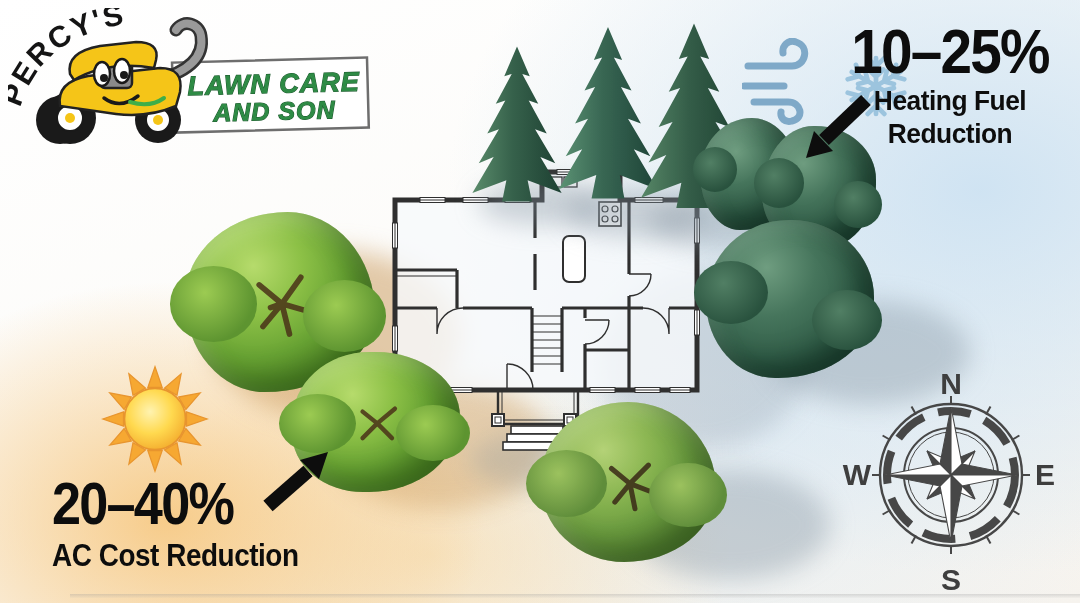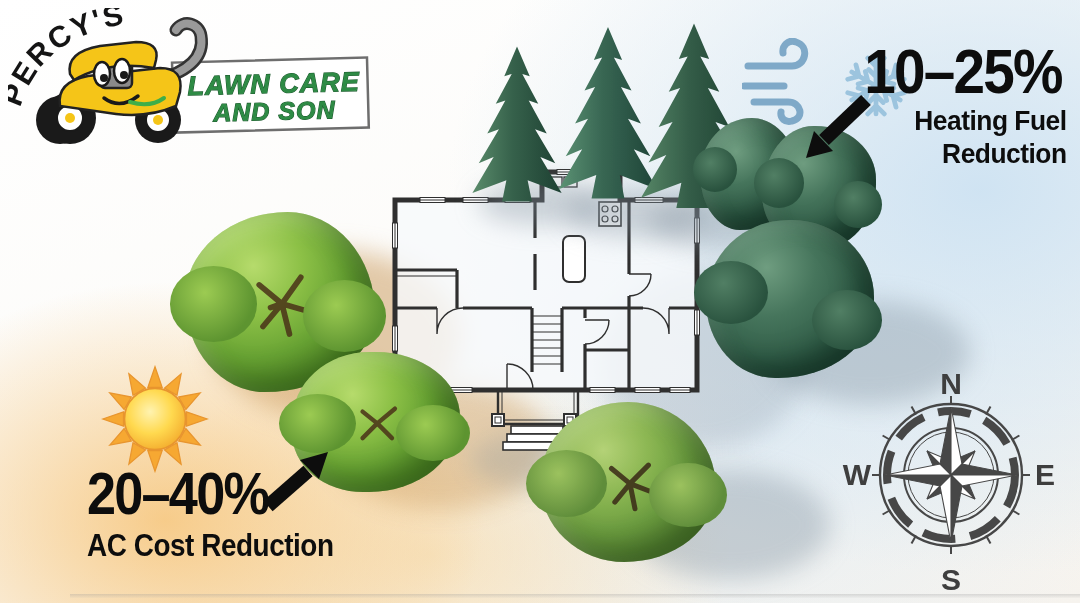--- a/index.html
+++ b/index.html
@@ -11,24 +11,24 @@
       radial-gradient(ellipse 430px 300px at 430px 555px, rgba(244,206,140,.50), rgba(244,206,140,0) 70%),
       radial-gradient(ellipse 720px 520px at 980px 190px, rgba(205,226,242,.95), rgba(205,226,242,0) 74%),
       radial-gradient(ellipse 520px 420px at 770px 430px, rgba(214,230,242,.55), rgba(214,230,242,0) 70%),
       linear-gradient(160deg,#ffffff 0%,#fbfaf7 60%,#f6f3ee 100%);
   }
   .abs{position:absolute;}
   .soft{filter:blur(12px);border-radius:50%;}
   
   .big-val{font-weight:bold;color:#0d0d0d;line-height:1;white-space:nowrap;letter-spacing:-2px;}
   .big-lab{font-weight:bold;color:#0d0d0d;white-space:nowrap;letter-spacing:-.5px;}
-  .heating-box{left:826px;top:40px;width:248px;text-align:right;}
+  .heating-box{left:826px;top:20px;width:248px;text-align:center;}
   .heating-box .big-val{font-size:63px;transform:scaleX(.9);transform-origin:center;}
   .heating-box .big-lab{font-size:28px;line-height:1.06;transform:scaleX(.94);transform-origin:center;margin-top:3px;}
-  .cooling-box{left:52px;top:464px;width:280px;text-align:left;margin-left:35px;}
+  .cooling-box{left:52px;top:474px;width:280px;text-align:left;}
   .cooling-box .big-val{font-size:60px;transform:scaleX(.87);transform-origin:left center;}
   .cooling-box .big-lab{font-size:31px;transform:scaleX(.9);transform-origin:left center;margin-top:4px;}
   
   .decid{border-radius:54% 46% 58% 42% / 48% 56% 44% 52%;
     background:radial-gradient(circle at 36% 30%, #b6db6c 0%, #8cc046 28%, #69a434 52%, #4c8224 78%, #3c6a1b 100%);
     box-shadow:inset -16px -14px 28px rgba(25,60,8,.45), inset 10px 10px 22px rgba(245,255,205,.35);}
   .decid::before,.decid::after{content:"";position:absolute;border-radius:50%;
     background:radial-gradient(circle at 40% 35%, #9ccb52, #5d9430 70%);}
   .decid::before{width:46%;height:42%;left:-8%;top:30%;}
   .decid::after{width:44%;height:40%;right:-6%;bottom:22%;}

